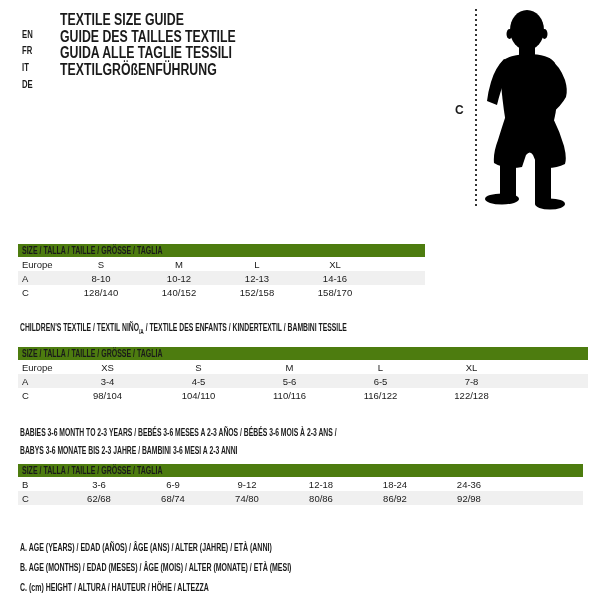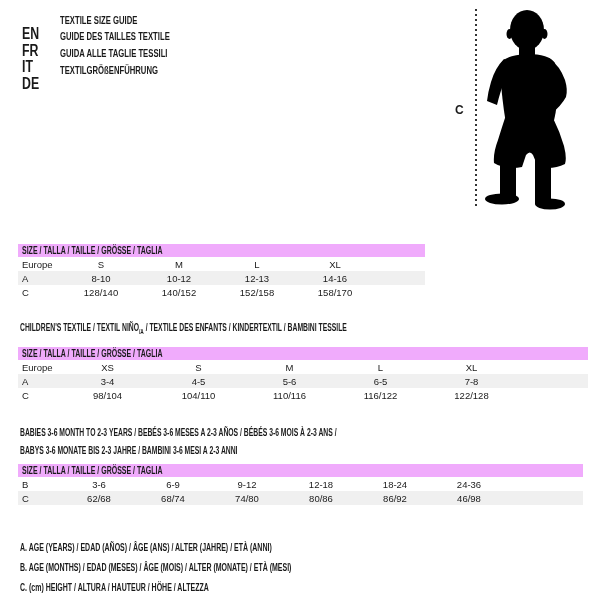--- a/index.html
+++ b/index.html
@@ -5,41 +5,41 @@
   html,body { margin:0; padding:0; background:#ffffff; }
   .page {
     position:relative; width:600px; height:600px; background:#ffffff;
     font-family:"Liberation Sans", sans-serif; color:#1a1a1a; overflow:hidden;
   }
   .cond { display:inline-block; white-space:nowrap; transform-origin:0 50%; }
 
   
   .lang-block { position:absolute; left:22px; top:12px; }
   .lang-row { display:flex; height:16.6px; align-items:center; }
-  .lang-code { width:38px; font-weight:bold; font-size:16px;margin-top:28px; }
+  .lang-code { width:38px; font-weight:bold; font-size:10px;margin-top:28px; }
   .lang-code .cond, .lang-title .cond { transform:scaleX(0.77); }
-  .lang-title { font-weight:bold; font-size:10px; }
+  .lang-title { font-weight:bold; font-size:16px; }
 
   
   .measure-line {
     position:absolute; left:475px; top:9px; width:2px; height:199px;
     background:repeating-linear-gradient(to bottom, #333 0 2px, transparent 2px 5px);
   }
   .fig-label { position:absolute; left:455px; top:103px; font-weight:bold; font-size:12px; }
   .silhouette { position:absolute; left:483px; top:6px; width:95px; height:205px; }
 
   
   .sec-title { position:absolute; font-weight:bold; font-size:10px; line-height:12px; }
   .sec-title .cond { transform:scaleX(0.68); }
   .sec-title sub { font-size:7px; }
 
   
   .size-table { position:absolute; border-collapse:collapse; table-layout:fixed; font-size:9.5px; }
   .size-table td { padding:0; height:14px; vertical-align:middle; overflow:hidden; }
-  .bar-row td { background:#f0abfc; height:13px; padding-left:4px; }
+  .bar-row td { background:#4d7c0f; height:13px; padding-left:4px; }
   .bar-row .cond { font-size:10px; font-weight:bold; transform:scaleX(0.7); }
   td.lbl { padding-left:4px; text-align:left; }
   td.val { text-align:center; }
   tr.shaded td { background:#f0f0f0; }
 
   
   .legend { position:absolute; left:20px; top:538px; }
   .legend-line { height:19.8px; font-weight:bold; font-size:10px; display:flex; align-items:center; }
   .legend-line .cond { transform:scaleX(0.7); }
 </style>
@@ -202,21 +202,21 @@
       <td class="val">24-36</td>
       <td></td>
     </tr>
     <tr class="shaded">
       <td class="lbl">C</td>
       <td class="val">62/68</td>
       <td class="val">68/74</td>
       <td class="val">74/80</td>
       <td class="val">80/86</td>
       <td class="val">86/92</td>
-      <td class="val">46/98</td>
+      <td class="val">92/98</td>
       <td></td>
     </tr>
   </tbody>
     </table>
 
   <div class="legend">
     <div class="legend-line">
         <span class="cond">A. AGE (YEARS) / EDAD (AÑOS) / ÂGE (ANS) / ALTER (JAHRE) / ETÀ (ANNI)</span>
       </div>
     <div class="legend-line">

